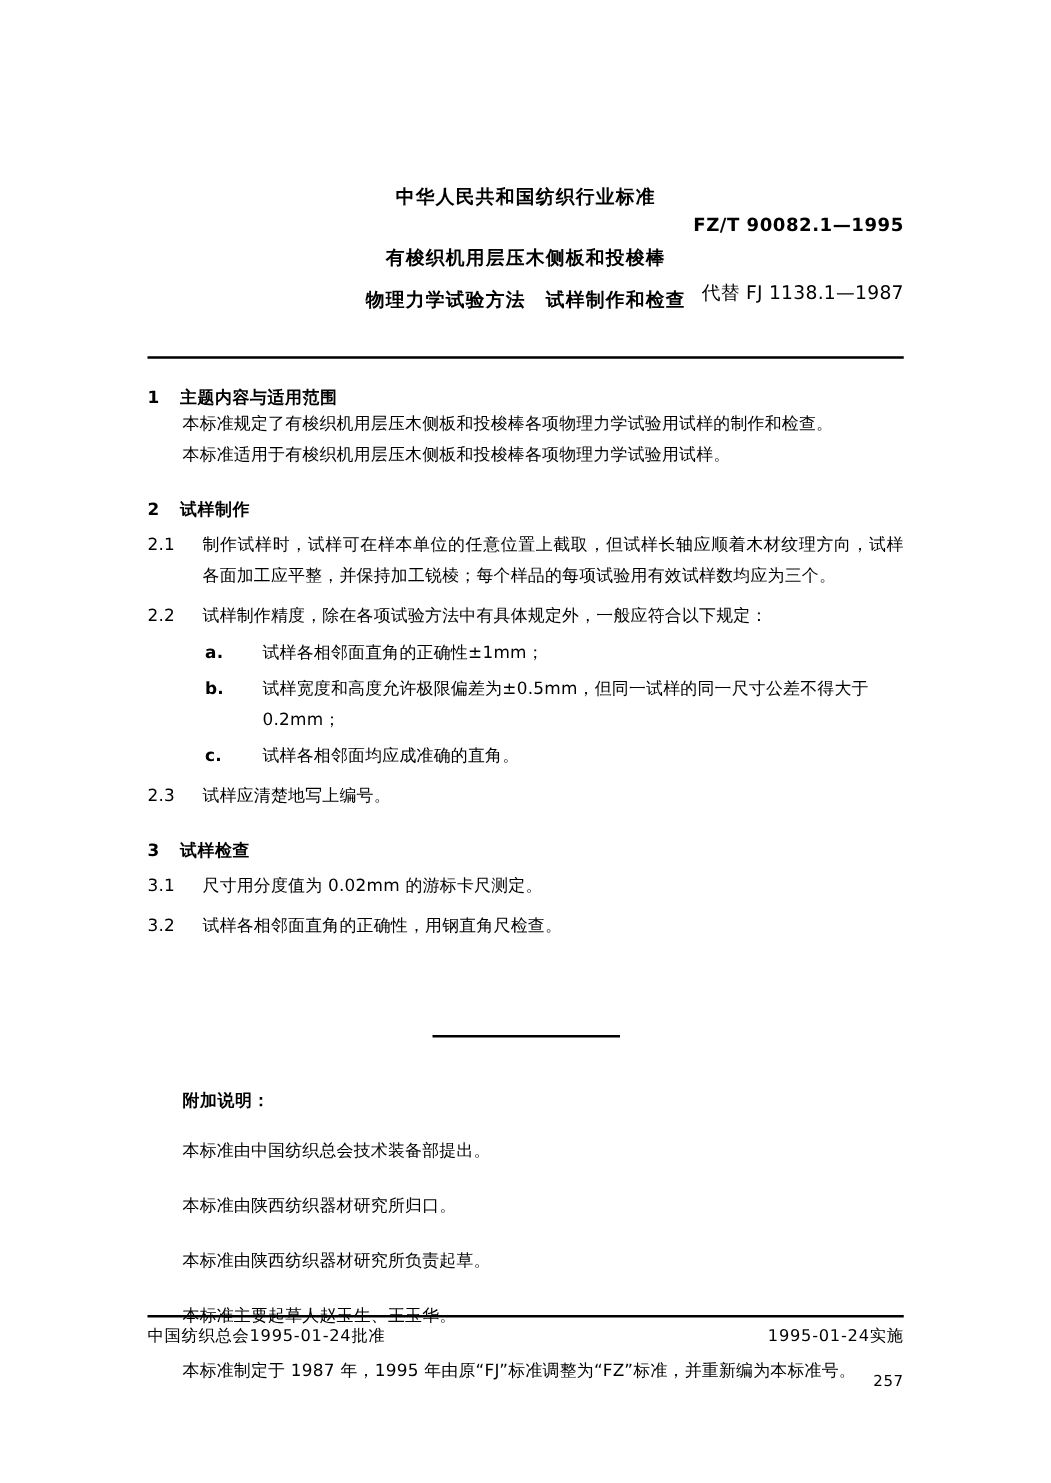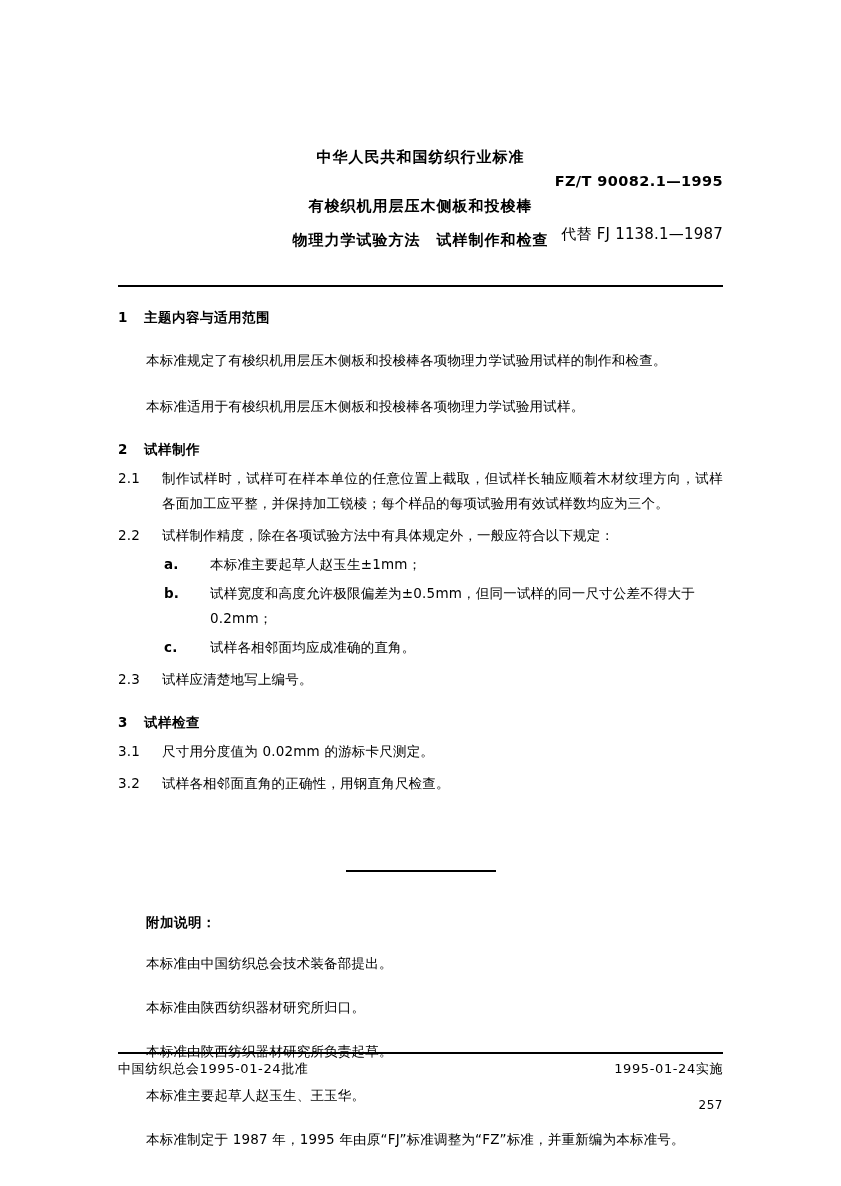--- a/index.html
+++ b/index.html
@@ -81,21 +81,21 @@
     margin-top: 22px;
     letter-spacing: 0.5px;
   }
   .section-head .num {
     display: inline-block;
     width: 26px;
   }
   .para {
     font-size: 13.5px;
     line-height: 25px;
-    margin-top: 21px;
+    margin-top: 0;
     letter-spacing: 0.2px;
     text-align: justify;
   }
   .para.indent {
     text-indent: 28px;
   }
   .numbered {
     font-size: 13.5px;
     line-height: 25px;
     margin-top: 7px;
@@ -203,21 +203,21 @@
     <div class="section-head">
       <span class="num">2</span><span>试样制作</span>
     </div>
     <div class="numbered">
       <span class="n">2.1</span><span>制作试样时，试样可在样本单位的任意位置上截取，但试样长轴应顺着木材纹理方向，试样各面加工应平整，并保持加工锐棱；每个样品的每项试验用有效试样数均应为三个。</span>
     </div>
     <div class="numbered">
       <span class="n">2.2</span><span>试样制作精度，除在各项试验方法中有具体规定外，一般应符合以下规定：</span>
     </div>
     <div class="lettered">
-      <span class="l">a.</span><span>本标准主要起草人赵玉生±1mm；</span>
+      <span class="l">a.</span><span>试样各相邻面直角的正确性±1mm；</span>
     </div>
     <div class="lettered">
       <span class="l">b.</span><span>试样宽度和高度允许极限偏差为±0.5mm，但同一试样的同一尺寸公差不得大于 0.2mm；</span>
     </div>
     <div class="lettered">
       <span class="l">c.</span><span>试样各相邻面均应成准确的直角。</span>
     </div>
     <div class="numbered">
       <span class="n">2.3</span><span>试样应清楚地写上编号。</span>
     </div>

